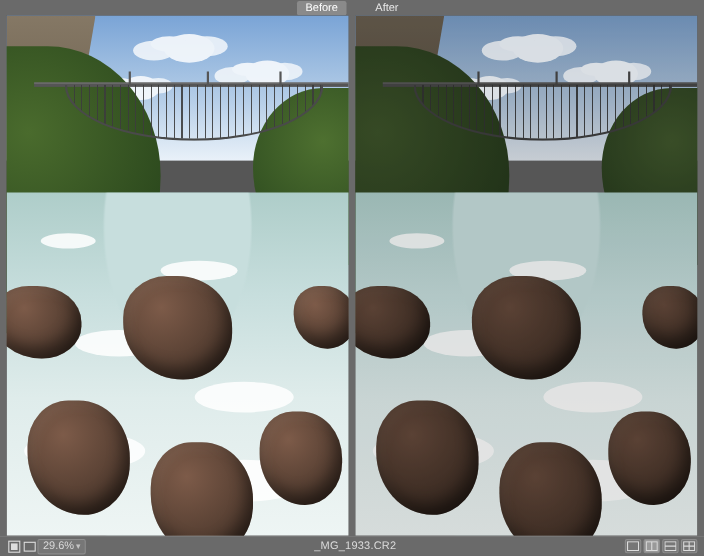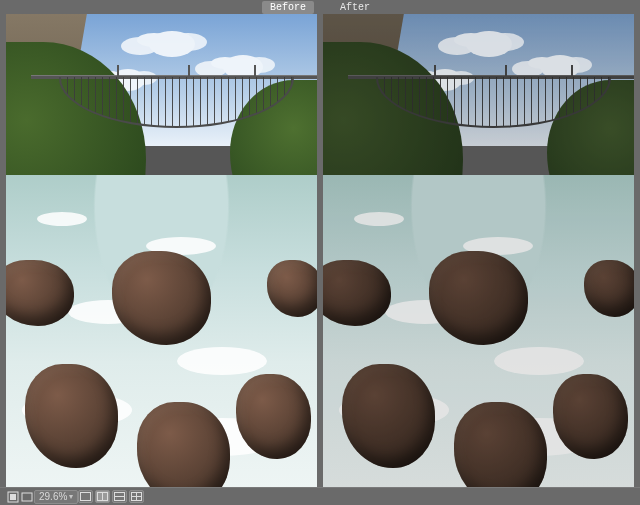--- a/index.html
+++ b/index.html
@@ -23,21 +23,20 @@
     padding-top: 1px;
   }
   .pill {
     height: 13px;
     padding: 0 8px;
     border-radius: 2px;
     display: inline-flex;
     align-items: center;
     font-size: 10px;
     line-height: 1;
-    font-family: Liberation Mono, monospace;
   }
   .pill.before { background: #8a8a8a; color: #fff; margin-right: 6px; }
   .pill.after  { color: #e8e8e8; margin-left: 6px; }
 
   
   .split {
     flex: 1;
     display: flex;
     padding: 0 6px 0 6px;
     gap: 2px;
@@ -254,20 +253,21 @@
     <svg viewBox="0 0 12 12">
       <rect x="1" y="2" width="10" height="8" fill="none" stroke="#ddd" stroke-width="1"></rect>
     </svg>
   </span>
 
   <span class="zoom-box">
     <span>29.6%</span>
     <span class="chev">▾</span>
   </span>
 
+  <span class="filename">_MG_1933.CR2</span>
 
   <span class="right-icons">
     <span class="view-btn">
       <svg viewBox="0 0 11 9">
         <rect x="0.5" y="0.5" width="10" height="8" fill="none" stroke="#ddd"></rect>
       </svg>
     </span>
     <span class="view-btn active">
       <svg viewBox="0 0 11 9">
         <rect x="0.5" y="0.5" width="10" height="8" fill="none" stroke="#ddd"></rect>

